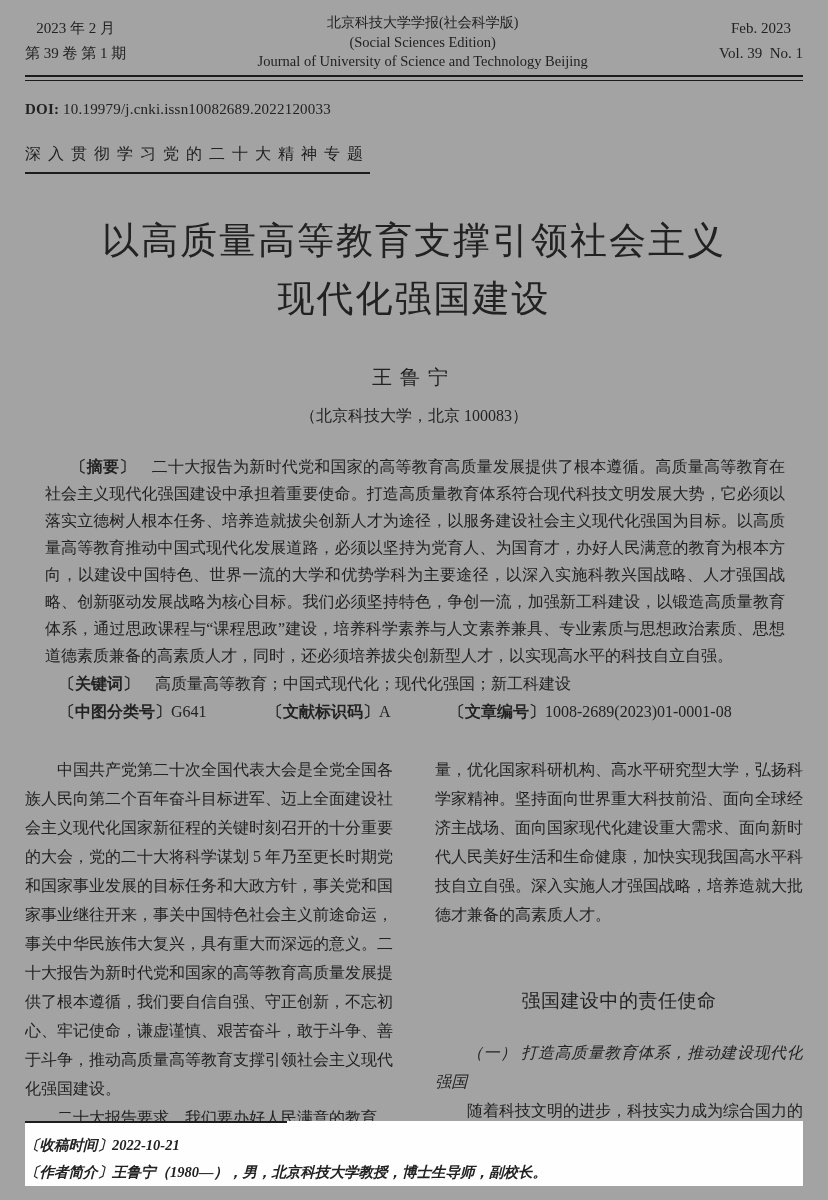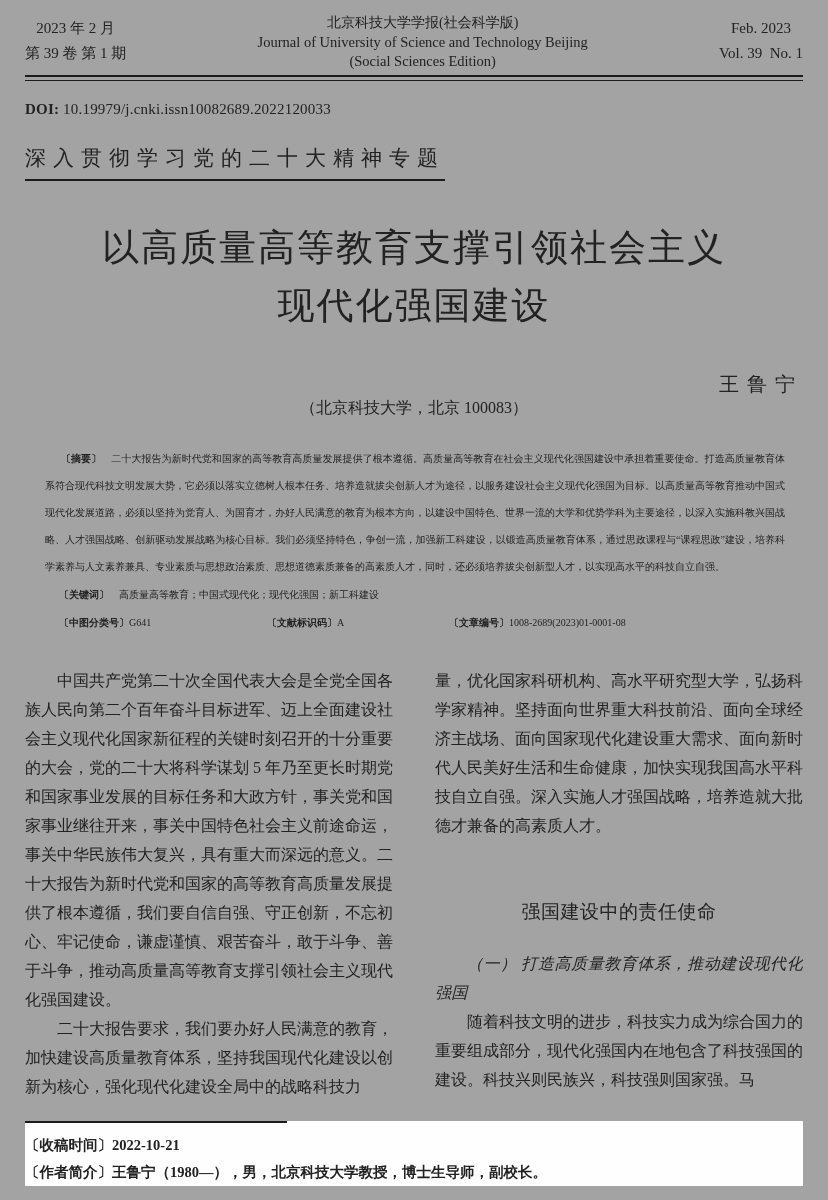--- a/index.html
+++ b/index.html
@@ -32,42 +32,42 @@
   .double-rule::after { content: ""; display: block; border-top: 1.2px solid #1c1c1c; margin-top: 2.5px; }
 
   
   .doi-line { margin-top: 20px; font-size: 15px; letter-spacing: .2px; }
   .doi-line .lbl { font-weight: bold; }
 
   
   .banner { margin-top: 26px; }
   .banner span {
     display: inline-block;
-    font-size: 21px;
+    font-size: 16px;
     letter-spacing: 7px;
     font-weight: 500;
     padding-bottom: 7px;
     border-bottom: 2px solid #1c1c1c;
     text-align: right;
   }
 
   
   .paper-title {
     margin: 38px 0 0;
     text-align: center;
     font-size: 37px;
     font-weight: 500;
     line-height: 58px;
     letter-spacing: 2px;
   }
-  .author { margin-top: 36px; text-align: right; font-size: 20px; letter-spacing: 8px; }
-  .affiliation { text-align: center; font-size: 16px; }
+  .author { margin-top: 36px; text-align: center; font-size: 20px; letter-spacing: 8px; }
+  .affiliation { margin-top: 15px; text-align: center; font-size: 16px; }
 
   
-  .abstract-block { margin: 26px 18px 0 20px; font-size: 10px; line-height: 27px; text-align: justify; }
+  .abstract-block { margin: 26px 18px 0 20px; font-size: 16px; line-height: 27px; text-align: justify; }
   .abs-text { margin: 0; text-indent: 1.6em; }
   .blabel { font-weight: bold; }
   .kw-line { margin: 1px 0 0; padding-left: 14px; }
   .cls-line { margin: 1px 0 0; padding-left: 14px; display: flex; align-items: center; }
   .cls-a { width: 208px; }
   .cls-b { width: 182px; }
 
   
   .columns {
     display: flex;
@@ -95,36 +95,37 @@
   
   .footnote {
     position: absolute;
     left: 25px;
     right: 25px;
     bottom: 14px;
     background: #fefefe;
     font-size: 14.5px;
     font-weight: bold;
     line-height: 27px;
+    font-style: italic;
   }
   .fn-rule { width: 262px; border-top: 2px solid #1c1c1c; margin-bottom: 9px; }
   .fn-row { white-space: nowrap; }
 </style>
 </head>
 <body>
 
 <div class="page">
 
   <div class="masthead">
     <div class="mast-side">2023 年 2 月
 第 39 卷 第 1 期</div>
     <div class="mast-center">
       <div class="cn">北京科技大学学报(社会科学版)</div>
+      <div class="en">(Social Sciences Edition)</div>
       <div class="en">Journal of University of Science and Technology Beijing</div>
-      <div class="en">(Social Sciences Edition)</div>
     </div>
     <div class="mast-side">Feb. 2023
 Vol. 39&nbsp;&nbsp;No. 1</div>
   </div>
   <div class="double-rule"></div>
 
   <div class="doi-line">
     <span class="lbl">DOI:</span><span> 10.19979/j.cnki.issn10082689.2022120033</span>
   </div>
 

